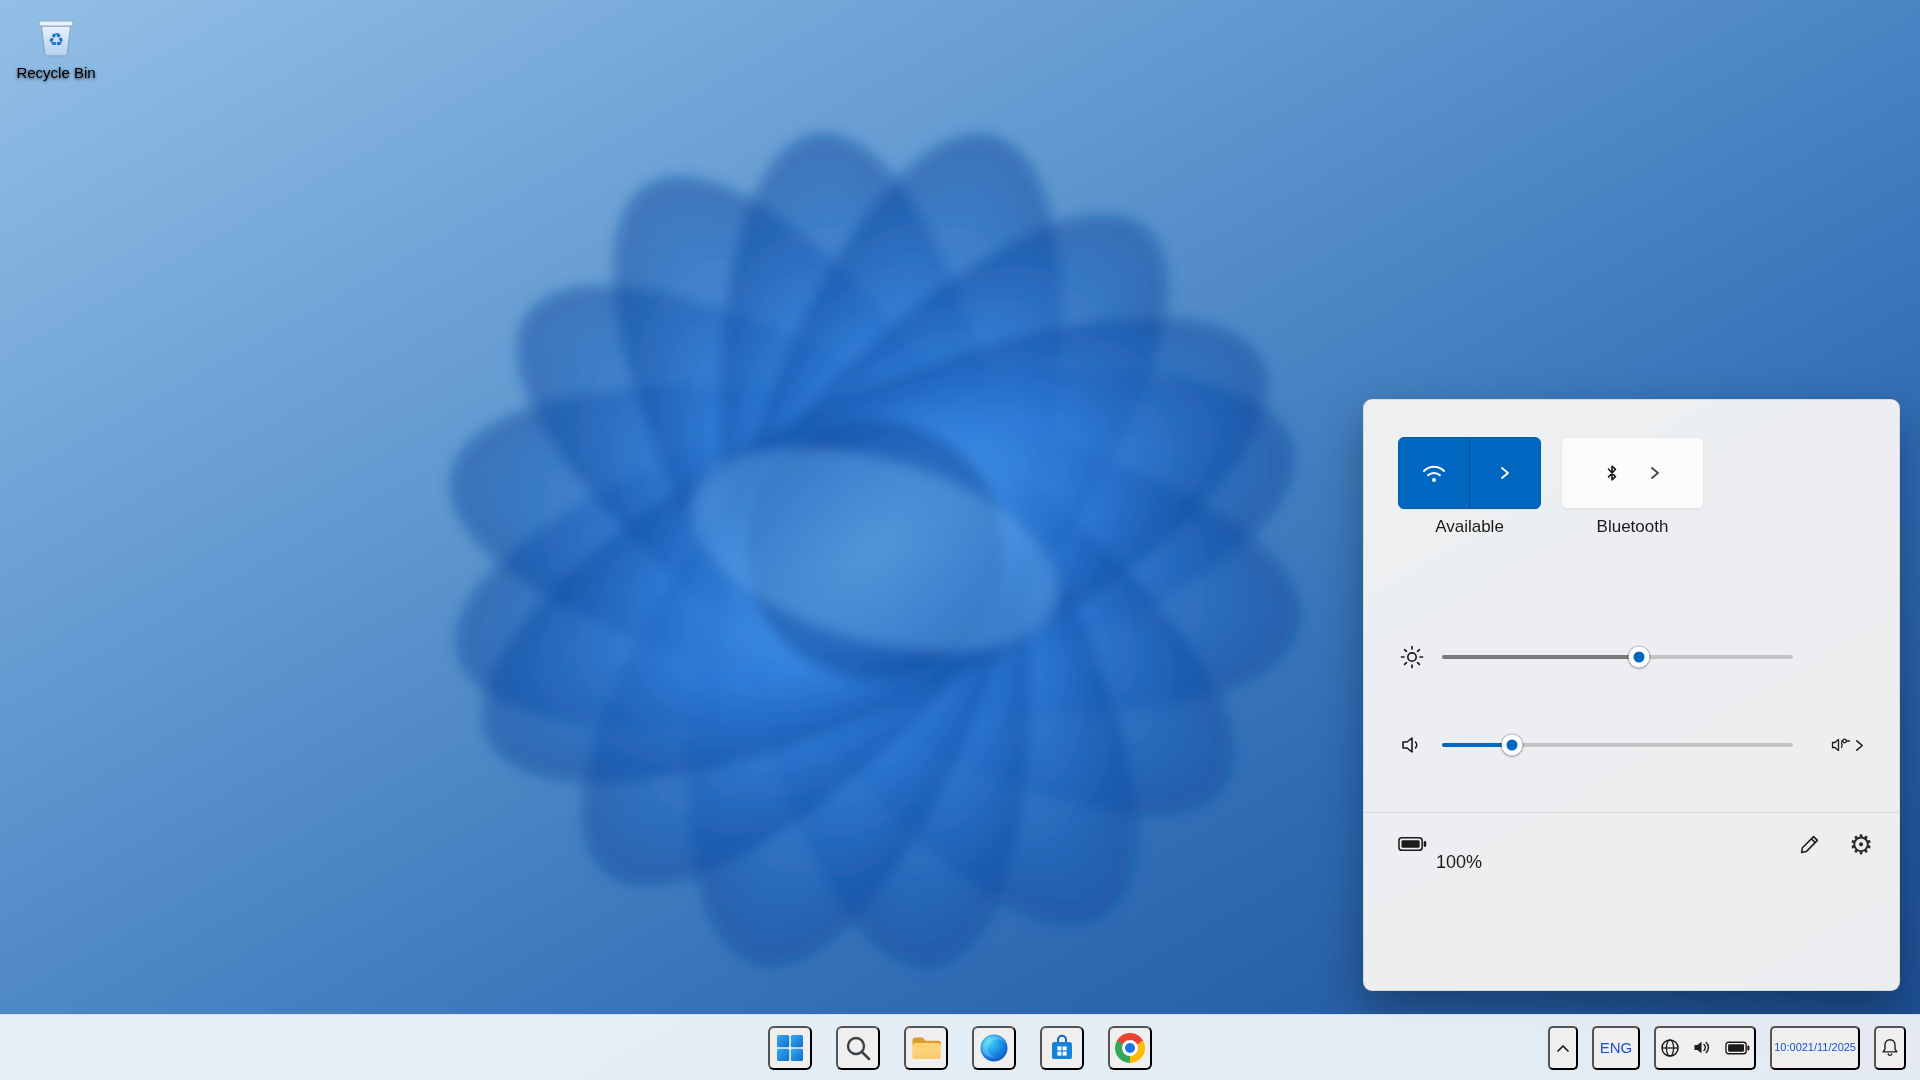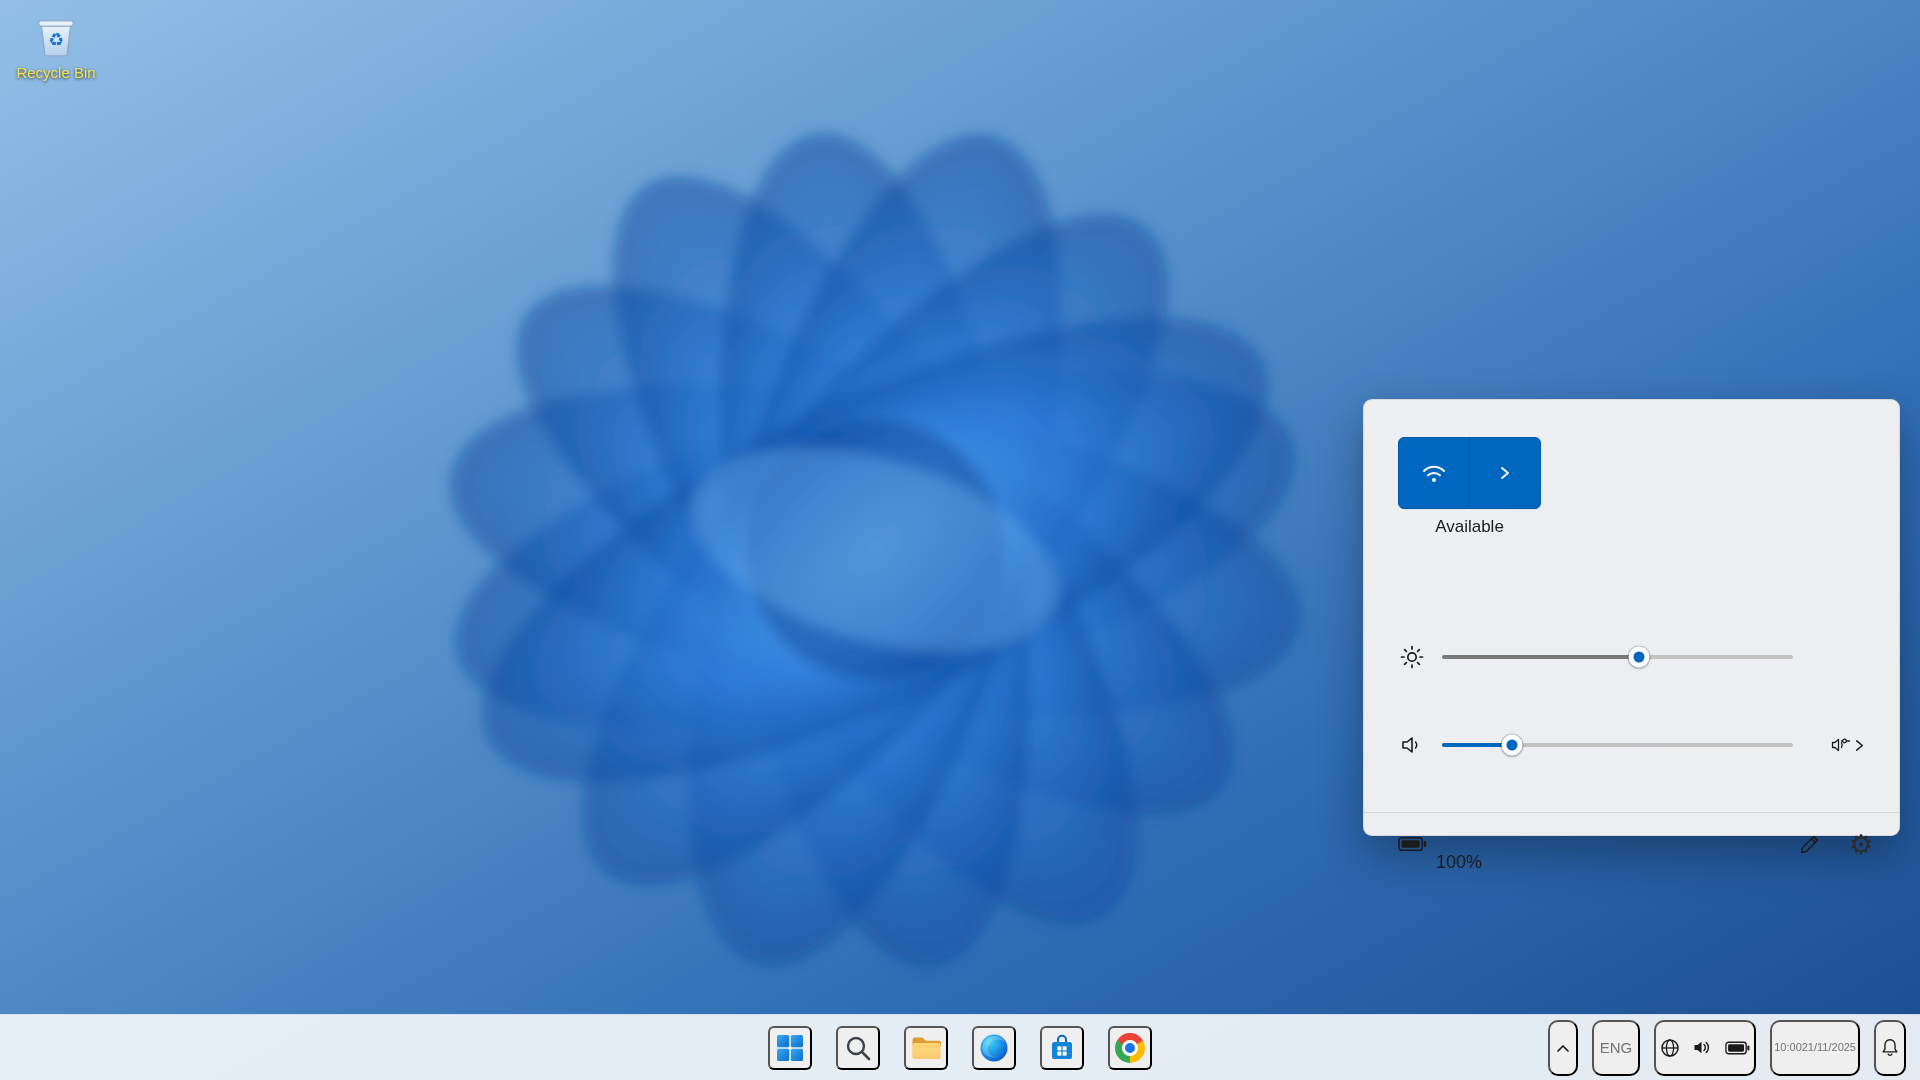--- a/index.html
+++ b/index.html
@@ -5,24 +5,24 @@
   * { margin:0; padding:0; box-sizing:border-box; }
   html,body { width:1920px; height:1080px; overflow:hidden; }
   body { font-family:"Liberation Sans","DejaVu Sans",sans-serif; color:#1b1b1b; }
   .screen { position:relative; width:1920px; height:1080px; overflow:hidden; background:#2f6cb4; }
 
   
   .wallpaper { position:absolute; inset:0; }
 
   
   .desktop-icon { position:absolute; left:8px; top:12px; width:96px; display:flex; flex-direction:column; align-items:center; gap:4px; cursor:default; }
-  .desktop-icon .label { font-size:15px; color:#fde047; text-shadow:0 1px 3px rgba(0,0,0,.75); }
-
-  
-  .qs-panel { position:absolute; left:1363px; top:399px; width:537px; height:437px;
+  .desktop-icon .label { font-size:15px; color:#000000; text-shadow:0 1px 3px rgba(0,0,0,.75); }
+
+  
+  .qs-panel { position:absolute; left:1363px; top:399px; width:537px; height:592px;
     background:rgba(243,243,243,.97); border:1px solid rgba(0,0,0,.09); border-radius:9px;
     box-shadow:0 18px 45px rgba(0,0,0,.32); }
   .qs-tiles { margin:37px 34px 0; display:flex; flex-direction:column; gap:42px; }
   .tile-row { display:flex; gap:20px; }
   .tile-group { width:143px; display:flex; flex-direction:column; align-items:center; }
   .tile { width:143px; height:72px; border-radius:6px; background:#fbfbfb; border:1px solid #e8e8e8;
     box-shadow:0 1px 1px rgba(0,0,0,.04); display:flex; align-items:center; justify-content:center;
     gap:30px; color:#1f1f1f; cursor:pointer; }
   .tile.active { background:#0067c0; border-color:#005ba8; color:#fff; }
   .tile.split { padding:0; gap:0; }
@@ -61,21 +61,21 @@
     display:flex; align-items:center; }
   .tb-center { position:absolute; left:0; right:0; top:0; bottom:0; display:flex; align-items:center;
     justify-content:center; gap:24px; }
   .tb-icon { width:44px; height:44px; border-radius:6px; display:flex; align-items:center; justify-content:center; cursor:pointer; }
   .chrome-icon { width:30px; height:30px; border-radius:50%; position:relative;
     background:conic-gradient(from -60deg,#ea4335 0 120deg,#fbbc05 0 240deg,#34a853 0 360deg); }
   .chrome-icon::after { content:''; position:absolute; inset:7px; border-radius:50%;
     background:#1a73e8; border:3px solid #fff; }
 
   .tb-tray { position:absolute; right:0; top:0; bottom:0; display:flex; align-items:center; gap:14px; padding-right:14px; }
-  .tray-btn { display:flex; align-items:center; justify-content:center; height:56px; border-radius:10px; cursor:pointer; color:#737373; }
+  .tray-btn { display:flex; align-items:center; justify-content:center; height:44px; border-radius:5px; cursor:pointer; color:#1d4ed8; }
   .tray-lang { font-size:15px; padding:0 6px; }
   .tray-icons { display:flex; align-items:center; gap:13px; padding:0 4px; }
   .tray-clock { text-align:right; font-size:11px; line-height:19px; padding:0 2px; cursor:pointer; }
 </style>
 </head>
 <body>
 
 <div class="screen">
 
   <svg class="wallpaper" viewBox="0 0 1920 1080" width="1920" height="1080" preserveAspectRatio="none">
@@ -141,20 +141,33 @@
             </span>
             <span class="tile-half chev">
               <svg width="12" height="14" viewBox="0 0 12 14">
                 <polyline points="3,2 9,7 3,12" fill="none" stroke="#fff" stroke-width="1.8" stroke-linecap="round" stroke-linejoin="round"></polyline>
               </svg>
             </span>
           </div>
           <div class="tile-label">Available</div>
         </div>
 
+        <div class="tile-group">
+          <button class="tile">
+            <svg width="14" height="20" viewBox="0 0 12 14">
+              <path d="M3 3.6 L9 10.2 L6 12.8 L6 1.2 L9 3.8 L3 10.4" fill="none" stroke="#1b1b1b" stroke-width="1.4" stroke-linecap="round" stroke-linejoin="round"></path>
+            </svg>
+            <span class="chev">
+              <svg width="12" height="14" viewBox="0 0 12 14">
+                <polyline points="3,2 9,7 3,12" fill="none" stroke="#454545" stroke-width="1.8" stroke-linecap="round" stroke-linejoin="round"></polyline>
+              </svg>
+            </span>
+          </button>
+          <div class="tile-label">Bluetooth</div>
+        </div>
 
       </div>
 
       <div class="tile-row">
 
 
 
       </div>
     </div>
 

